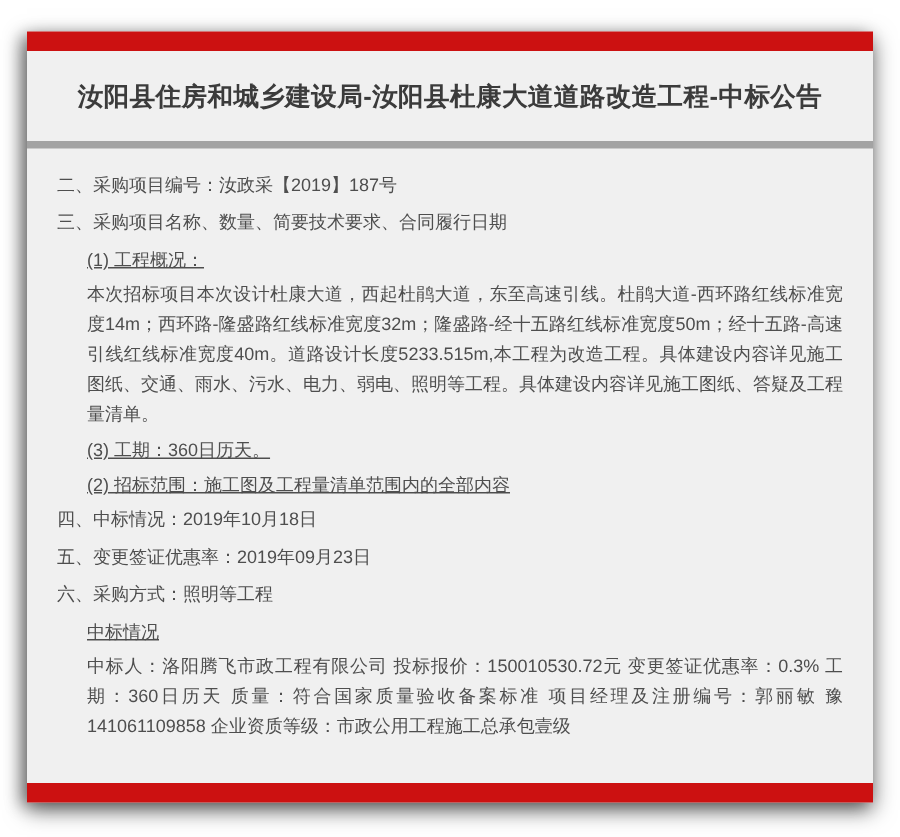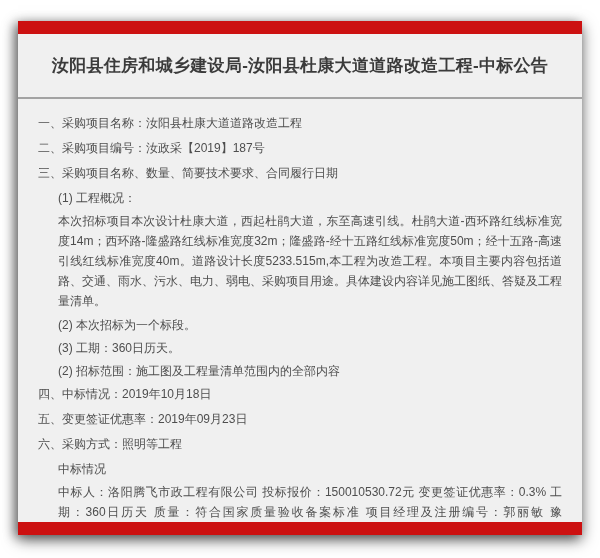--- a/index.html
+++ b/index.html
@@ -23,21 +23,21 @@
     width: 100%;
     background: #cc1111;
     flex: 0 0 auto;
   }
   .title-section {
     height: 65px;
     flex: 0 0 auto;
     display: flex;
     align-items: center;
     justify-content: center;
-    border-bottom: 2px solid #a3a3a3;
+    border-bottom: 5px solid #a3a3a3;
     padding: 0 4px;
   }
   .title-section h1 {
     font-size: 17px;
     font-weight: bold;
     color: #3b3b3b;
     text-align: center;
     letter-spacing: 0.3px;
     white-space: nowrap;
   }
@@ -49,20 +49,21 @@
     overflow: hidden;
   }
   .line-l1 {
     line-height: 20px;
     margin-bottom: 5px;
   }
   .line-sub {
     line-height: 20px;
     margin-bottom: 3px;
     padding-left: 20px;
+    text-decoration: underline;
   }
   .para {
     line-height: 20px;
     margin-bottom: 4px;
     padding-left: 20px;
     text-align: justify;
   }
   .bottom-bar {
     flex: 0 0 auto;
     margin-top: auto;
@@ -73,26 +74,24 @@
 
 <div class="card">
 
   <div class="accent-bar"></div>
 
   <div class="title-section">
     <h1>汝阳县住房和城乡建设局-汝阳县杜康大道道路改造工程-中标公告</h1>
   </div>
 
   <div class="content">
-    <div class="line-l1">一、采购项目名称：汝阳县杜康大道道路改造工程</div>
     <div class="line-l1">二、采购项目编号：汝政采【2019】187号</div>
     <div class="line-l1">三、采购项目名称、数量、简要技术要求、合同履行日期</div>
     <div class="line-sub">(1) 工程概况：</div>
-    <div class="para">本次招标项目本次设计杜康大道，西起杜鹃大道，东至高速引线。杜鹃大道-西环路红线标准宽度14m；西环路-隆盛路红线标准宽度32m；隆盛路-经十五路红线标准宽度50m；经十五路-高速引线红线标准宽度40m。道路设计长度5233.515m,本工程为改造工程。本项目主要内容包括道路、交通、雨水、污水、电力、弱电、采购项目用途。具体建设内容详见施工图纸、答疑及工程量清单。</div>
-    <div class="line-sub">(2) 本次招标为一个标段。</div>
+    <div class="para">本次招标项目本次设计杜康大道，西起杜鹃大道，东至高速引线。杜鹃大道-西环路红线标准宽度14m；西环路-隆盛路红线标准宽度32m；隆盛路-经十五路红线标准宽度50m；经十五路-高速引线红线标准宽度40m。道路设计长度5233.515m,本工程为改造工程。具体建设内容详见施工图纸、交通、雨水、污水、电力、弱电、照明等工程。具体建设内容详见施工图纸、答疑及工程量清单。</div>
     <div class="line-sub">(3) 工期：360日历天。</div>
     <div class="line-sub">(2) 招标范围：施工图及工程量清单范围内的全部内容</div>
     <div class="line-l1">四、中标情况：2019年10月18日</div>
     <div class="line-l1">五、变更签证优惠率：2019年09月23日</div>
     <div class="line-l1">六、采购方式：照明等工程</div>
     <div class="line-sub">中标情况</div>
     <div class="para">中标人：洛阳腾飞市政工程有限公司 投标报价：150010530.72元 变更签证优惠率：0.3% 工期：360日历天 质量：符合国家质量验收备案标准 项目经理及注册编号：郭丽敏 豫141061109858 企业资质等级：市政公用工程施工总承包壹级</div>
   </div>
 
   <div class="accent-bar bottom-bar"></div>

